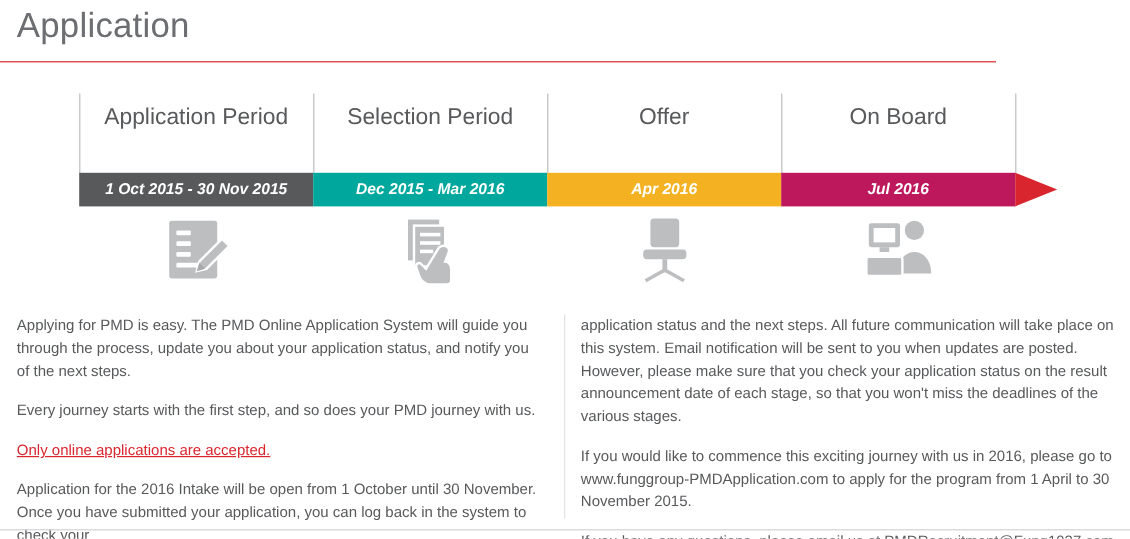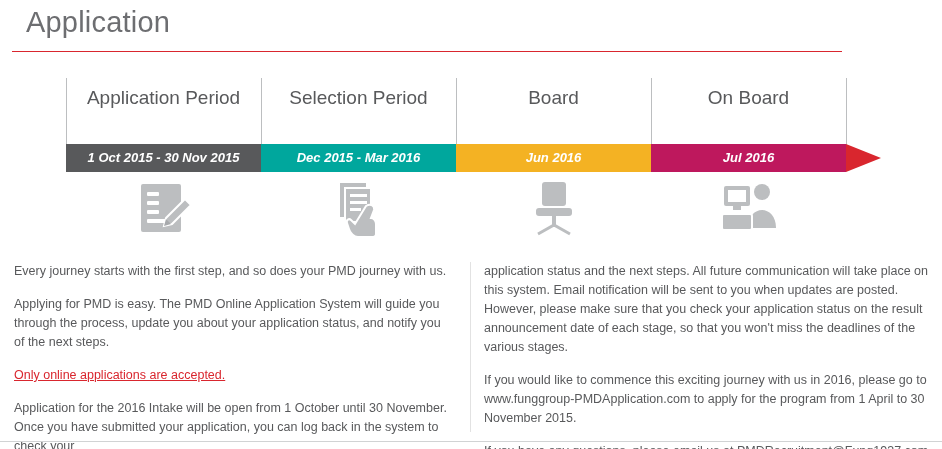--- a/index.html
+++ b/index.html
@@ -12,21 +12,21 @@
     background: #ffffff;
     font-family: "Liberation Sans", sans-serif;
     color: #58595b;
     overflow: hidden;
     position: relative;
   }
 
   
   .page-header {
     position: absolute;
-    left: 12px;
+    left: 0;
     top: 0;
     width: 830px;
     height: 52px;
     border-bottom: 1px solid #d9262e;
     box-sizing: border-box;
   }
   .page-title {
     position: absolute;
     left: 14px;
     top: 6px;
@@ -194,21 +194,21 @@
         <rect x="17" y="10" width="26" height="34" fill="#bcbec0" stroke="#ffffff" stroke-width="2"></rect>
         <rect x="22" y="16" width="17" height="3" fill="#ffffff"></rect>
         <rect x="22" y="23" width="17" height="3" fill="#ffffff"></rect>
         <rect x="22" y="30" width="11" height="3" fill="#ffffff"></rect>
         <path d="M38 28 c5 -3 9 0 8 4 l-3 8 c2 0 5 2 5 6 l0 10 c0 2 -2 3 -4 3 l-14 0 c-4 0 -8 -4 -9 -8 l-2 -6 c-1 -3 2 -5 4 -3 l4 4 z" fill="#bcbec0" stroke="#ffffff" stroke-width="2"></path>
       </svg>
     </div>
   </div>
 
   <div class="tl-col c2">
-    <div class="tl-title">Board</div>
+    <div class="tl-title">Offer</div>
     <div class="tl-icon">
       <svg width="62" height="60" viewBox="0 0 62 60" aria-hidden="true">
         <rect x="19" y="4" width="24" height="24" rx="3" fill="#bcbec0"></rect>
         <rect x="13" y="30" width="36" height="8" rx="3" fill="#bcbec0"></rect>
         <rect x="29" y="38" width="4" height="11" fill="#bcbec0"></rect>
         <path d="M15 56 L31 47 L47 56" fill="none" stroke="#bcbec0" stroke-width="3"></path>
       </svg>
     </div>
   </div>
 
@@ -222,31 +222,31 @@
         <circle cx="44" cy="14" r="8" fill="#bcbec0"></circle>
         <path d="M30 50 c0 -12 7 -18 14 -18 c7 0 14 6 14 18 z" fill="#bcbec0"></path>
         <rect x="4" y="36" width="30" height="16" rx="2" fill="#bcbec0" stroke="#ffffff" stroke-width="2"></rect>
       </svg>
     </div>
   </div>
 
   <div class="tl-bar-row">
     <div class="tl-bar b0">1 Oct 2015 - 30 Nov 2015</div>
     <div class="tl-bar b1">Dec 2015 - Mar 2016</div>
-    <div class="tl-bar b2">Jun 2016</div>
+    <div class="tl-bar b2">Apr 2016</div>
     <div class="tl-bar b3">Jul 2016</div>
     <div class="tl-arrow"></div>
   </div>
 </div>
 
 <div class="col-divider"></div>
 
 <div class="body-col col-left">
+  <p>Applying for PMD is easy. The PMD Online Application System will guide you through the process, update you about your application status, and notify you of the next steps.</p>
   <p>Every journey starts with the first step, and so does your PMD journey with us.</p>
-  <p>Applying for PMD is easy. The PMD Online Application System will guide you through the process, update you about your application status, and notify you of the next steps.</p>
   <p class="highlight-red">Only online applications are accepted.</p>
   <p>Application for the 2016 Intake will be open from 1 October until 30 November. Once you have submitted your application, you can log back in the system to check your</p>
 </div>
 
 <div class="body-col col-right">
   <p>application status and the next steps. All future communication will take place on this system. Email notification will be sent to you when updates are posted. However, please make sure that you check your application status on the result announcement date of each stage, so that you won't miss the deadlines of the various stages.</p>
   <p>If you would like to commence this exciting journey with us in 2016, please go to www.funggroup-PMDApplication.com to apply for the program from 1 April to 30 November 2015.</p>
   <p>
     <span>If you have any questions, please email us at PMDRecruitment@Fung1937.com.</span>
     

